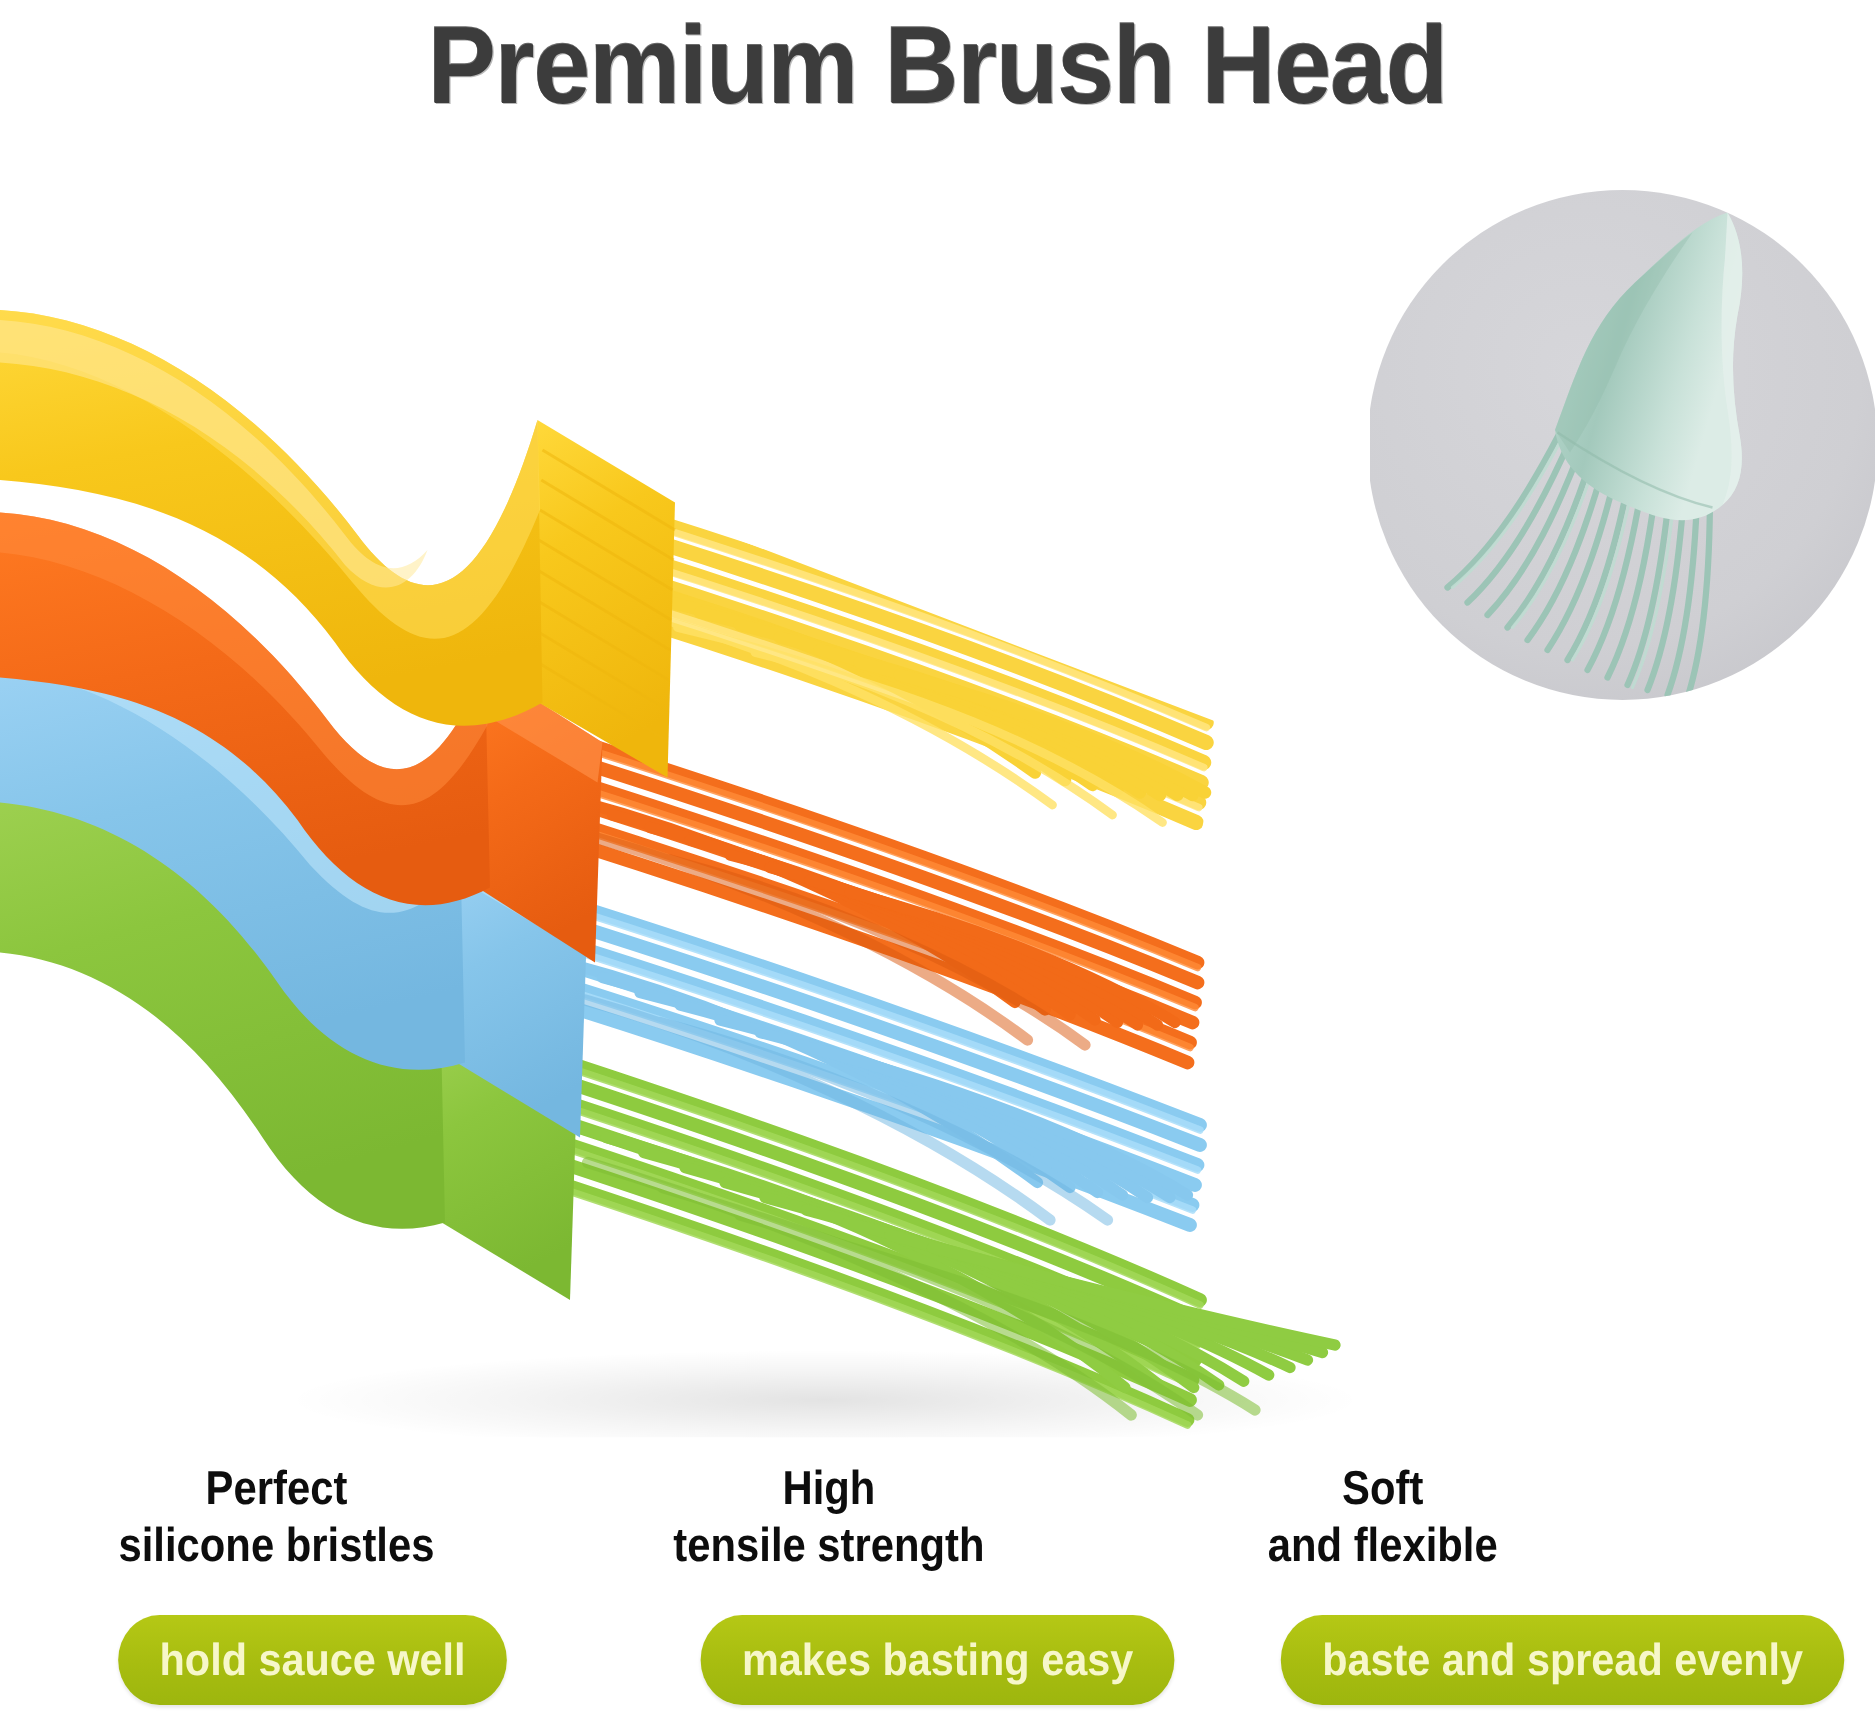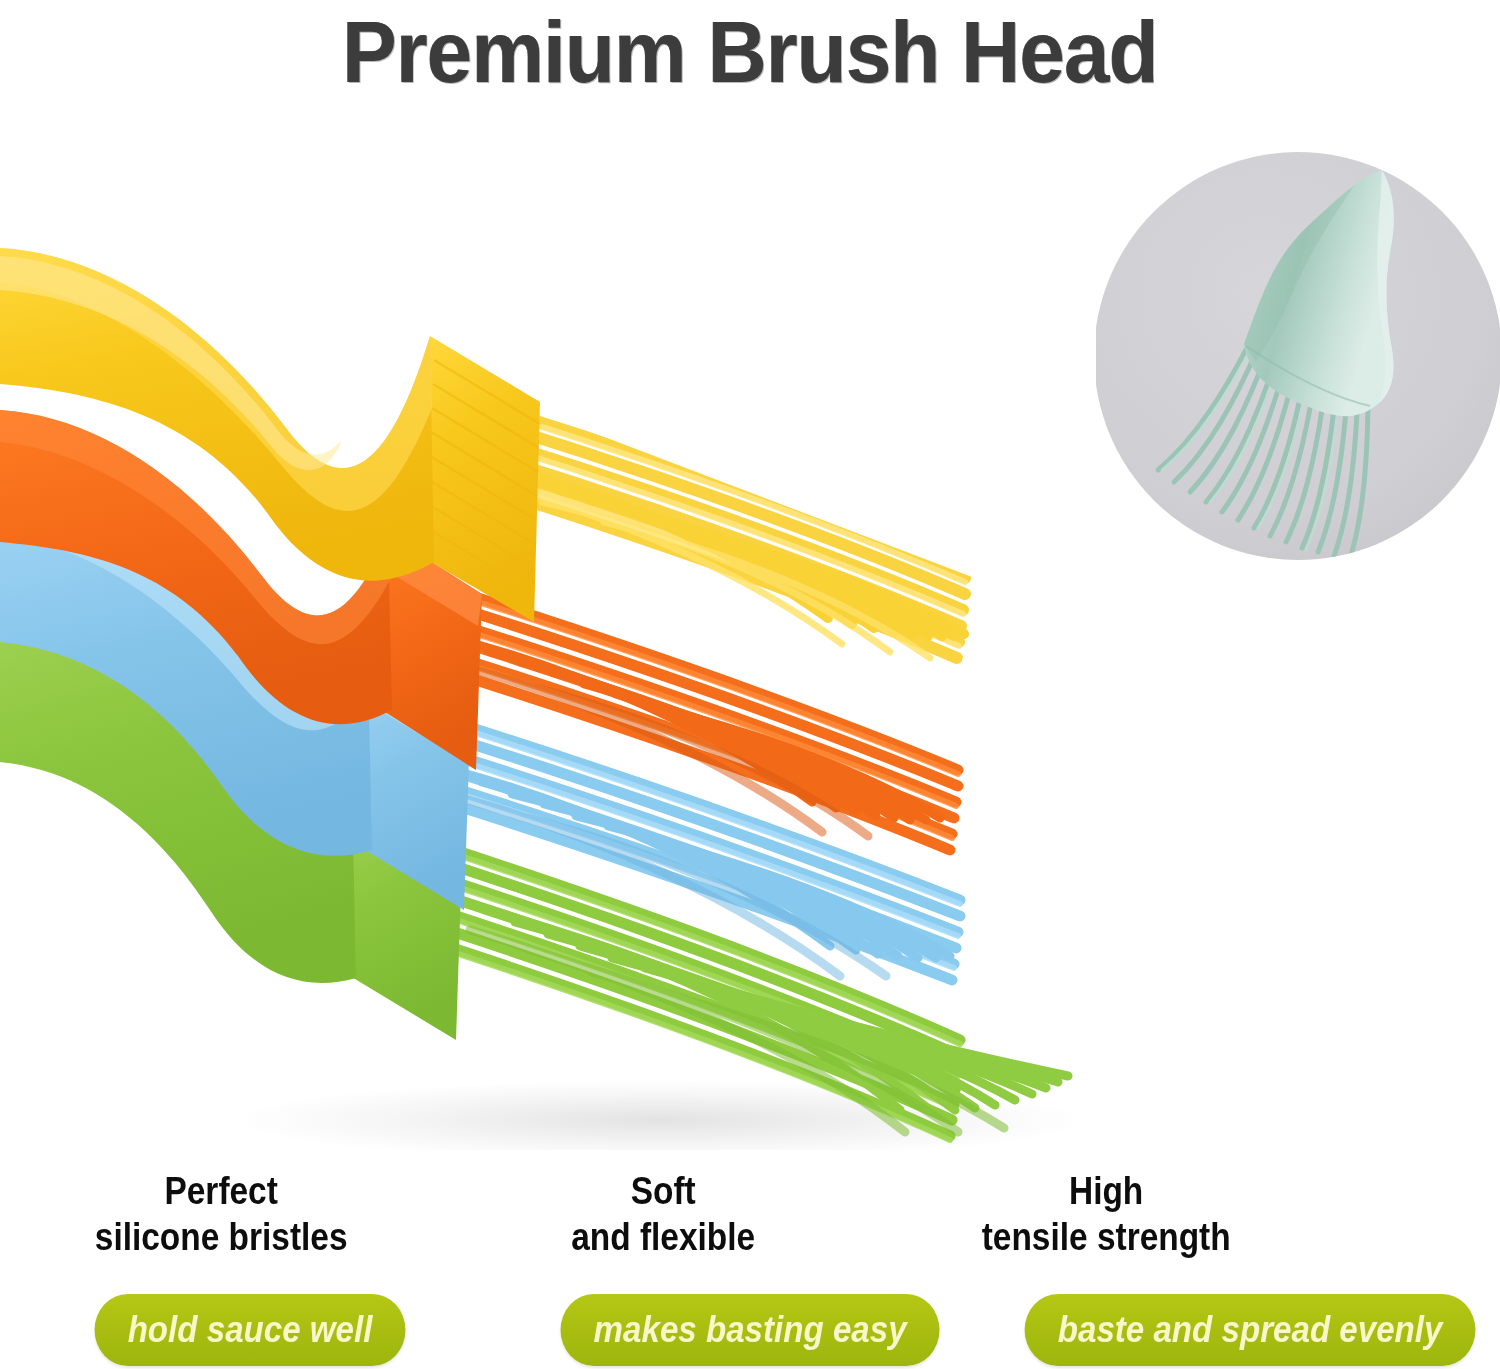--- a/index.html
+++ b/index.html
@@ -86,23 +86,22 @@
     position: absolute;
     left: 0;
     top: 1292px;
     width: 1500px;
     height: 76px;
     display: flex;
   }
   .pill-cell {
     flex: 1 1 33.333%;
     display: flex;
-    align-items: center;
+    align-items: flex-start;
     justify-content: center;
-    font-style: italic;
   }
   .pill {
     display: inline-flex;
     align-items: center;
     justify-content: center;
     height: 72px;
     padding: 0 36px;
     border-radius: 36px;
     background: linear-gradient(180deg, #b5c815 0%, #a8bd10 52%, #9db60e 100%);
     box-shadow: 0 2px 3px rgba(0,0,0,0.10);
@@ -411,26 +410,26 @@
     </g>
   </svg>
 </div>
 
 <div class="features">
   <div class="feature-col">
     <span class="feature-line">Perfect</span>
     <span class="feature-line">silicone bristles</span>
   </div>
   <div class="feature-col">
+    <span class="feature-line">High</span>
+    <span class="feature-line">tensile strength</span>
+  </div>
+  <div class="feature-col">
     <span class="feature-line">Soft</span>
     <span class="feature-line">and flexible</span>
-  </div>
-  <div class="feature-col">
-    <span class="feature-line">High</span>
-    <span class="feature-line">tensile strength</span>
   </div>
 </div>
 
 <div class="pills">
   <div class="pill-cell">
     <span class="pill">hold sauce well</span>
   </div>
   <div class="pill-cell">
     <span class="pill">makes basting easy</span>
   </div>

